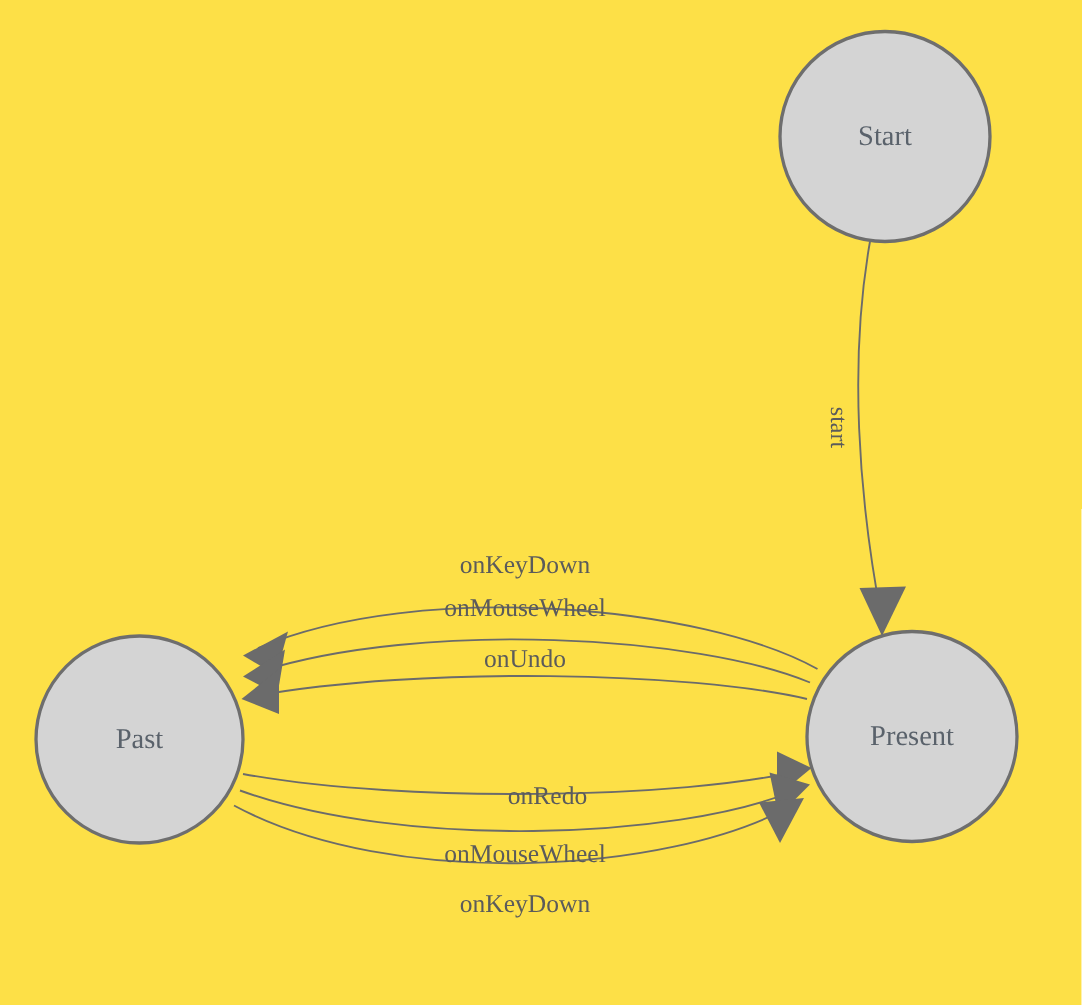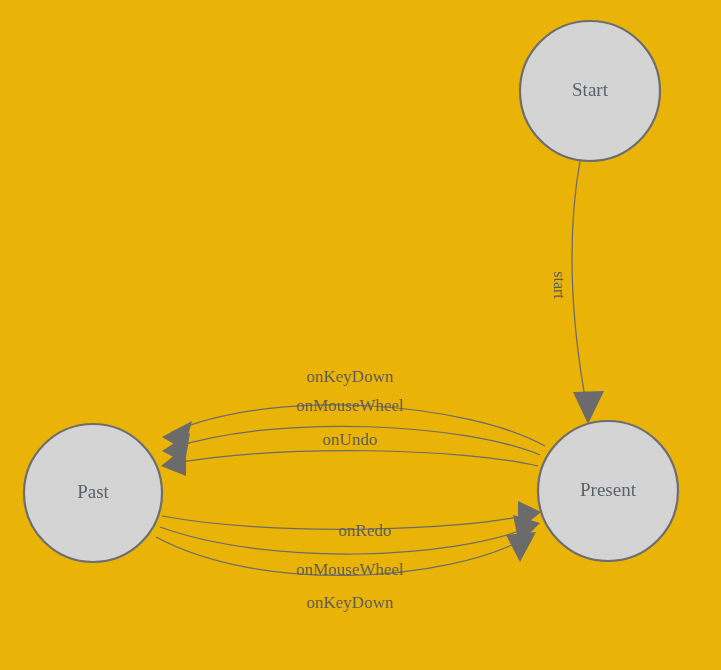--- a/index.html
+++ b/index.html
@@ -64,21 +64,21 @@
     font-size: 16px;
     text-anchor: middle;
     dominant-baseline: middle;
     -webkit-user-select: none;
     user-select: none;
   }
 </style>
 </head>
 <body>
 
-<div id="diagram-canvas" style="background: #eab308;">
+<div id="diagram-canvas" style="background: #fde047;">
   <svg id="diagram-svg" viewBox="0 0 721 670" xmlns="http://www.w3.org/2000/svg">
 
     <g>
 
       <g>
         <path class="edge-path" d="M 580,161 C 566,240 572,330 588,414" stroke="#6b6b6b"></path>
         <polygon class="arrow-head" points="588,424 573,392 604,391" fill="#6b6b6b"></polygon>
       </g>
 
       <g>

